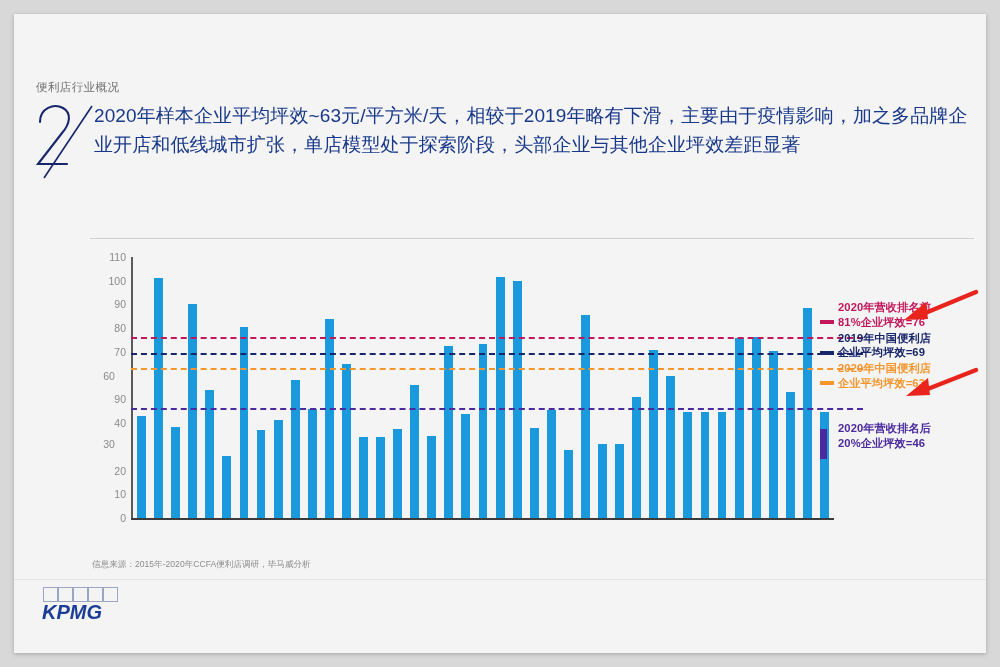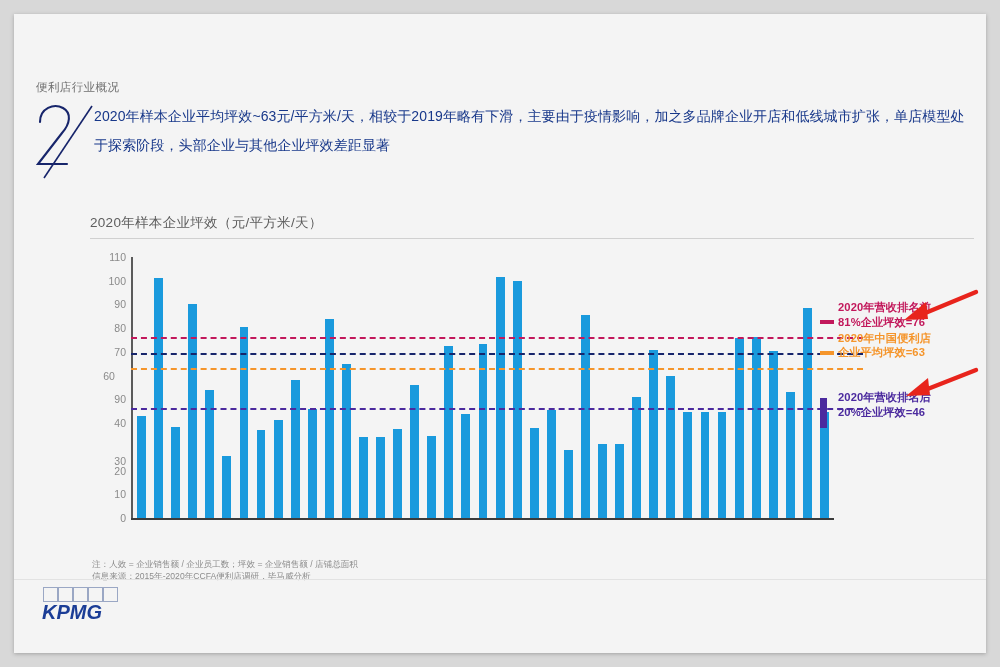--- a/index.html
+++ b/index.html
@@ -26,21 +26,21 @@
 
   
   .numeral {
     position: absolute; left: 20px; top: 84px;
     width: 74px; height: 86px;
   }
 
   
   .headline {
     position: absolute; left: 80px; top: 88px; width: 880px;
-    font-size: 14px; line-height: 28.5px; color: #18388a;
+    font-size: 19px; line-height: 28.5px; color: #18388a;
     letter-spacing: 0.1px;
   }
 
   
   .chart-title {
     position: absolute; left: 76px; top: 200px;
     font-size: 13.5px; color: #5d5d5d; letter-spacing: 0.3px;
   }
   .title-rule {
     position: absolute; left: 76px; top: 224px; width: 884px; height: 1px;
@@ -121,29 +121,28 @@
 
   <div class="numeral">
     <svg width="74" height="86" viewBox="0 0 74 86">
       <path d="M6 24 C6 10, 20 5, 29 10 C38 15, 36 26, 28 35 L4 66 L33 66" fill="none" stroke="#17256b" stroke-width="2.1" stroke-linecap="round"></path>
       <line x1="58" y1="8" x2="10" y2="80" stroke="#17256b" stroke-width="1.6"></line>
     </svg>
   </div>
 
   <div class="headline">2020年样本企业平均坪效~63元/平方米/天，相较于2019年略有下滑，主要由于疫情影响，加之多品牌企业开店和低线城市扩张，单店模型处于探索阶段，头部企业与其他企业坪效差距显著</div>
 
-  <div class="chart-title">2020年样本企业坪效（元/平方米/天）</div>
   <div class="title-rule"></div>
 
   <div id="plot">
     <div class="yticks" id="yticks">
         <div class="ytick" style="top: 268px;">0</div>
         <div class="ytick" style="top: 244.273px;">10</div>
         <div class="ytick" style="top: 220.545px;">20</div>
-        <div class="ytick" style="top: 211px;">30</div>
+        <div class="ytick" style="top: 194px; text-align: center;">30</div>
         <div class="ytick" style="top: 173.091px;">40</div>
         <div class="ytick" style="top: 149.364px;">90</div>
         <div class="ytick" style="top: 125.636px; text-align: center;">60</div>
         <div class="ytick" style="top: 101.909px;">70</div>
         <div class="ytick" style="top: 78.1818px;">80</div>
         <div class="ytick" style="top: 54.4545px;">90</div>
         <div class="ytick" style="top: 30.7273px;">100</div>
         <div class="ytick" style="top: 7px;">110</div>
       </div>
     <div class="axis-v"></div>
@@ -202,20 +201,24 @@
   <div class="legend" id="legend">
       <div class="lg-row">
         <span class="lg-dash" style="background: rgb(194, 24, 91);"></span>
         <div class="lg-text" style="color: rgb(194, 24, 91);">
           <div>2020年营收排名前</div>
           <div>81%企业坪效=76</div>
         </div>
       </div>
       <div class="lg-row">
         <span class="lg-dash" style="background: rgb(23, 37, 107);"></span>
+        <div class="lg-text" style="color: rgb(23, 37, 107);">
+          <div>2019年中国便利店</div>
+          <div>企业平均坪效=69</div>
+        </div>
       </div>
       <div class="lg-row">
         <span class="lg-dash" style="background: rgb(245, 149, 43);"></span>
         <div class="lg-text" style="color: rgb(245, 149, 43);">
           <div>2020年中国便利店</div>
           <div>企业平均坪效=63</div>
         </div>
       </div>
       <div class="lg-row" style="margin-top: 30px;">
         <span class="lg-dash block" style="background: rgb(75, 42, 158);"></span>
@@ -230,21 +233,20 @@
     <path d="M82 4 L24 28" stroke="#e8241c" stroke-width="4.4" stroke-linecap="round"></path>
     <path d="M10 32 L32 14 L34 31 Z" fill="#e8241c"></path>
   </svg>
 
   <svg class="arrow" style="left:884px; top:352px;" width="82" height="32" viewBox="0 0 82 32">
     <path d="M78 4 L22 26" stroke="#e8241c" stroke-width="4.4" stroke-linecap="round"></path>
     <path d="M8 30 L30 12 L32 29 Z" fill="#e8241c"></path>
   </svg>
 
   <div class="notes">
-    <div>注：人效 = 企业销售额 / 企业员工数；坪效 = 企业销售额 / 店铺总面积</div>
     <div>信息来源：2015年-2020年CCFA便利店调研，毕马威分析</div>
   </div>
 
   <div class="footer-rule"></div>
 
   <div class="kpmg">
     <svg width="84" height="36" viewBox="0 0 84 36">
       <g fill="none" stroke="#9aa7c4" stroke-width="1">
         <rect x="1.5" y="1.5" width="14" height="14"></rect>
         <rect x="16.5" y="1.5" width="14" height="14"></rect>

